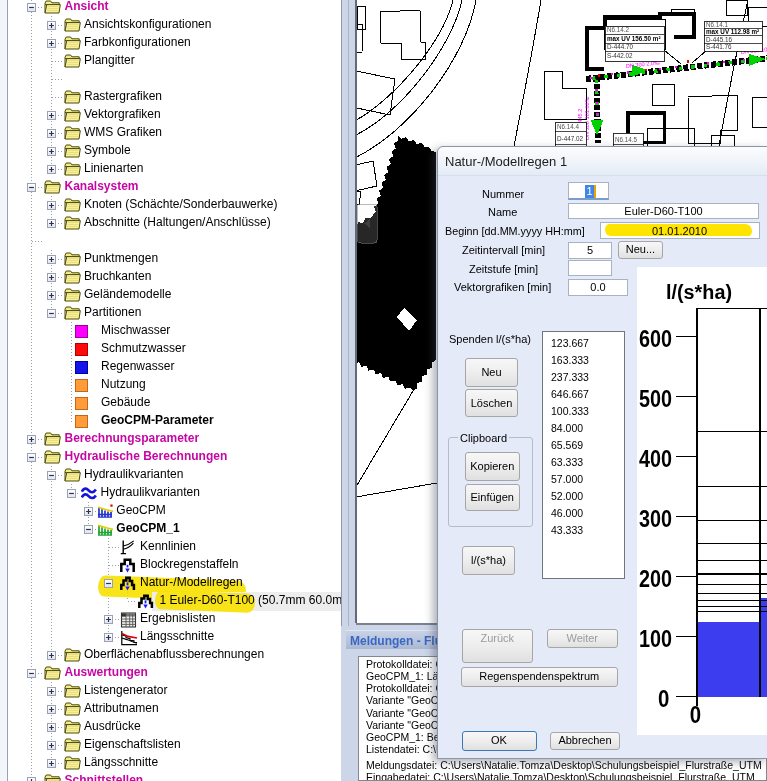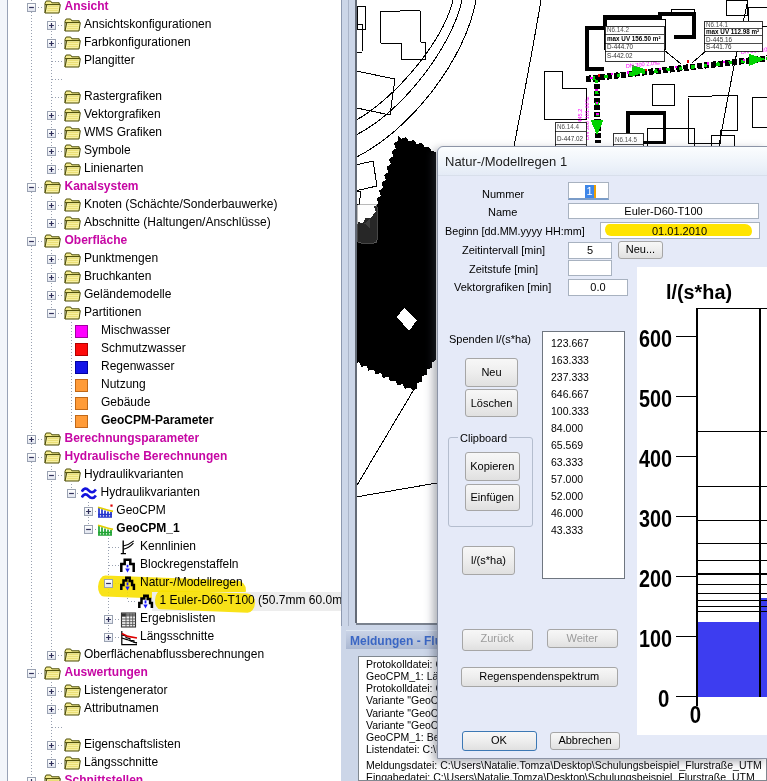--- a/index.html
+++ b/index.html
@@ -362,33 +362,20 @@
               <path d="M2.1,4.5 L6.9,4.5 M4.5,2.1 L4.5,6.9" stroke="#30305a" stroke-width="1.2"></path>
             </svg>
           </div>
 <div class="tic" style="left:63.5px"><svg width="17" height="14" viewBox="0 0 17 14">
               <path d="M1,13 L1,3.2 L2.2,1 L6.6,1 L7.8,2.8 L15.2,2.8 L15.2,4.6 L1,4.6" fill="#f3ea8c" stroke="#4a4a04" stroke-width="1"></path>
               <path d="M1,13 L2.8,4.6 L16.3,4.6 L15,13 Z" fill="#f7f0a2" stroke="#4a4a04" stroke-width="1"></path>
               <path d="M4,6.5 L14.5,6.5 M3.6,8.5 L14.2,8.5 M3.2,10.5 L13.8,10.5" stroke="#e6d96a" stroke-width="0.8"></path>
             </svg></div>
 <div class="ttx" style="left:84.0px">Abschnitte (Haltungen/Anschlüsse)</div>
 </div>
-<div class="trow" style="top:232.0px">
-<div class="ebox" style="left:27.0px">
-            <svg width="9" height="9">
-              <path d="M2.1,4.5 L6.9,4.5" stroke="#30305a" stroke-width="1.2"></path>
-            </svg>
-          </div>
-<div class="tic" style="left:44.0px"><svg width="17" height="14" viewBox="0 0 17 14">
-              <path d="M1,13 L1,3.2 L2.2,1 L6.6,1 L7.8,2.8 L15.2,2.8 L15.2,4.6 L1,4.6" fill="#f3ea8c" stroke="#4a4a04" stroke-width="1"></path>
-              <path d="M1,13 L2.8,4.6 L16.3,4.6 L15,13 Z" fill="#f7f0a2" stroke="#4a4a04" stroke-width="1"></path>
-              <path d="M4,6.5 L14.5,6.5 M3.6,8.5 L14.2,8.5 M3.2,10.5 L13.8,10.5" stroke="#e6d96a" stroke-width="0.8"></path>
-            </svg></div>
-<div class="ttx mag" style="left:64.5px">Oberfläche</div>
-</div>
 <div class="trow" style="top:250.0px">
 <div class="ebox" style="left:47.0px">
             <svg width="9" height="9">
               <path d="M2.1,4.5 L6.9,4.5 M4.5,2.1 L4.5,6.9" stroke="#30305a" stroke-width="1.2"></path>
             </svg>
           </div>
 <div class="tic" style="left:63.5px"><svg width="17" height="14" viewBox="0 0 17 14">
               <path d="M1,13 L1,3.2 L2.2,1 L6.6,1 L7.8,2.8 L15.2,2.8 L15.2,4.6 L1,4.6" fill="#f3ea8c" stroke="#4a4a04" stroke-width="1"></path>
               <path d="M1,13 L2.8,4.6 L16.3,4.6 L15,13 Z" fill="#f7f0a2" stroke="#4a4a04" stroke-width="1"></path>
               <path d="M4,6.5 L14.5,6.5 M3.6,8.5 L14.2,8.5 M3.2,10.5 L13.8,10.5" stroke="#e6d96a" stroke-width="0.8"></path>
@@ -648,20 +635,33 @@
             <svg width="9" height="9">
               <path d="M2.1,4.5 L6.9,4.5 M4.5,2.1 L4.5,6.9" stroke="#30305a" stroke-width="1.2"></path>
             </svg>
           </div>
 <div class="tic" style="left:63.5px"><svg width="17" height="14" viewBox="0 0 17 14">
               <path d="M1,13 L1,3.2 L2.2,1 L6.6,1 L7.8,2.8 L15.2,2.8 L15.2,4.6 L1,4.6" fill="#f3ea8c" stroke="#4a4a04" stroke-width="1"></path>
               <path d="M1,13 L2.8,4.6 L16.3,4.6 L15,13 Z" fill="#f7f0a2" stroke="#4a4a04" stroke-width="1"></path>
               <path d="M4,6.5 L14.5,6.5 M3.6,8.5 L14.2,8.5 M3.2,10.5 L13.8,10.5" stroke="#e6d96a" stroke-width="0.8"></path>
             </svg></div>
 <div class="ttx" style="left:84.0px">Attributnamen</div>
+</div>
+<div class="trow" style="top:718.0px">
+<div class="ebox" style="left:47.0px">
+            <svg width="9" height="9">
+              <path d="M2.1,4.5 L6.9,4.5 M4.5,2.1 L4.5,6.9" stroke="#30305a" stroke-width="1.2"></path>
+            </svg>
+          </div>
+<div class="tic" style="left:63.5px"><svg width="17" height="14" viewBox="0 0 17 14">
+              <path d="M1,13 L1,3.2 L2.2,1 L6.6,1 L7.8,2.8 L15.2,2.8 L15.2,4.6 L1,4.6" fill="#f3ea8c" stroke="#4a4a04" stroke-width="1"></path>
+              <path d="M1,13 L2.8,4.6 L16.3,4.6 L15,13 Z" fill="#f7f0a2" stroke="#4a4a04" stroke-width="1"></path>
+              <path d="M4,6.5 L14.5,6.5 M3.6,8.5 L14.2,8.5 M3.2,10.5 L13.8,10.5" stroke="#e6d96a" stroke-width="0.8"></path>
+            </svg></div>
+<div class="ttx" style="left:84.0px">Ausdrücke</div>
 </div>
 <div class="trow" style="top:736.0px">
 <div class="ebox" style="left:47.0px">
             <svg width="9" height="9">
               <path d="M2.1,4.5 L6.9,4.5 M4.5,2.1 L4.5,6.9" stroke="#30305a" stroke-width="1.2"></path>
             </svg>
           </div>
 <div class="tic" style="left:63.5px"><svg width="17" height="14" viewBox="0 0 17 14">
               <path d="M1,13 L1,3.2 L2.2,1 L6.6,1 L7.8,2.8 L15.2,2.8 L15.2,4.6 L1,4.6" fill="#f3ea8c" stroke="#4a4a04" stroke-width="1"></path>
               <path d="M1,13 L2.8,4.6 L16.3,4.6 L15,13 Z" fill="#f7f0a2" stroke="#4a4a04" stroke-width="1"></path>
@@ -776,18 +776,18 @@
         <div style="top:191.5px">43.333</div>
       </div>
       <div class="btn " style="left:27.0px;top:210.5px;width:53.0px;height:29.0px;line-height:27.0px;">Neu</div>
       <div class="btn " style="left:27.0px;top:242.0px;width:53.0px;height:28.0px;line-height:26.0px;">Löschen</div>
       <div class="grp">
         <span>Clipboard</span>
       </div>
       <div class="btn " style="left:27.0px;top:304.5px;width:54.5px;height:29.0px;line-height:27.0px;">Kopieren</div>
       <div class="btn " style="left:27.0px;top:337.0px;width:54.5px;height:27.0px;line-height:25.0px;">Einfügen</div>
       <div class="btn " style="left:24.0px;top:398.5px;width:53.0px;height:29.0px;line-height:27.0px;">l/(s*ha)</div>
-      <div class="btn dis" style="left:23.5px;top:482.0px;width:71.5px;height:22px;line-height:17.0px;">Zurück</div>
+      <div class="btn dis" style="left:23.5px;top:482.0px;width:71.5px;height:34px;line-height:17.0px;">Zurück</div>
       <div class="btn dis" style="left:109.0px;top:482.0px;width:70.5px;height:19.0px;line-height:17.0px;">Weiter</div>
       <div class="btn " style="left:23.0px;top:520.0px;width:156.5px;height:19.5px;line-height:17.5px;">Regenspendenspektrum</div>
       <div class="btn " style="left:23.5px;top:584.0px;width:75.0px;height:19.5px;line-height:17.5px;border:1.5px solid #3c78b4;line-height:16.5px">OK</div>
       <div class="btn " style="left:112.0px;top:585.0px;width:70.0px;height:17.5px;line-height:15.5px;">Abbrechen</div>
     </div>
   </div>
 </body></html>

